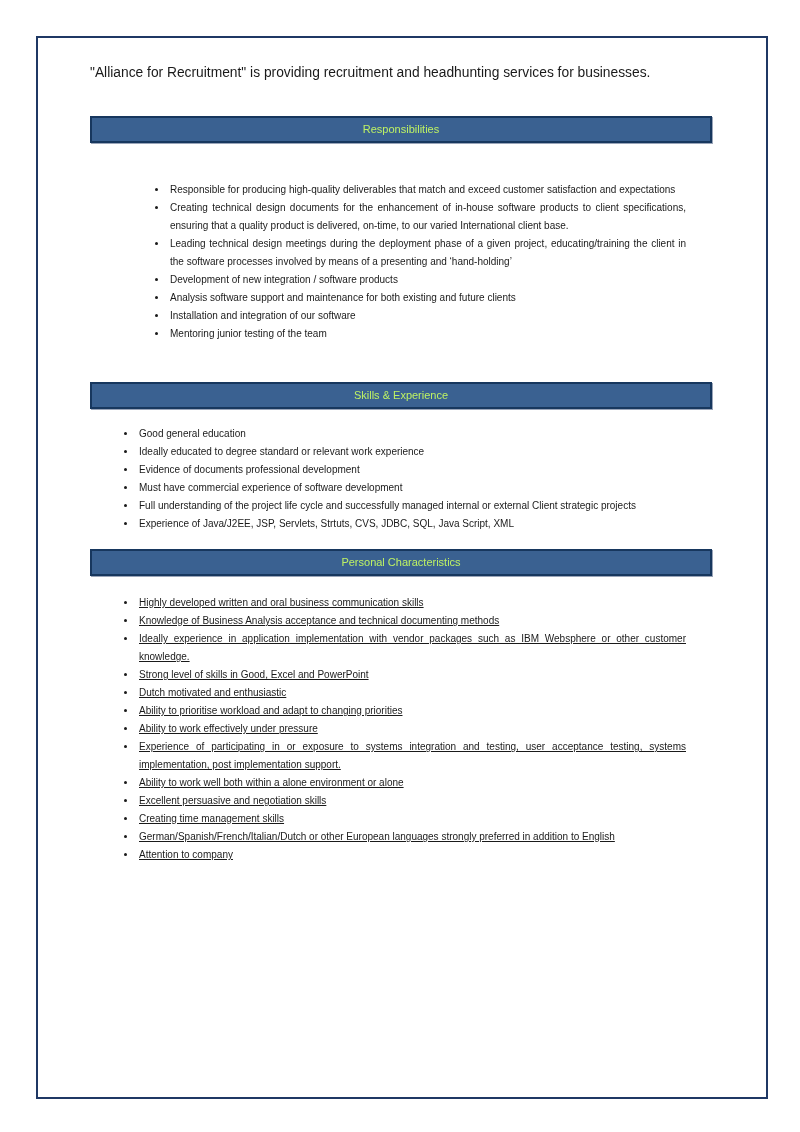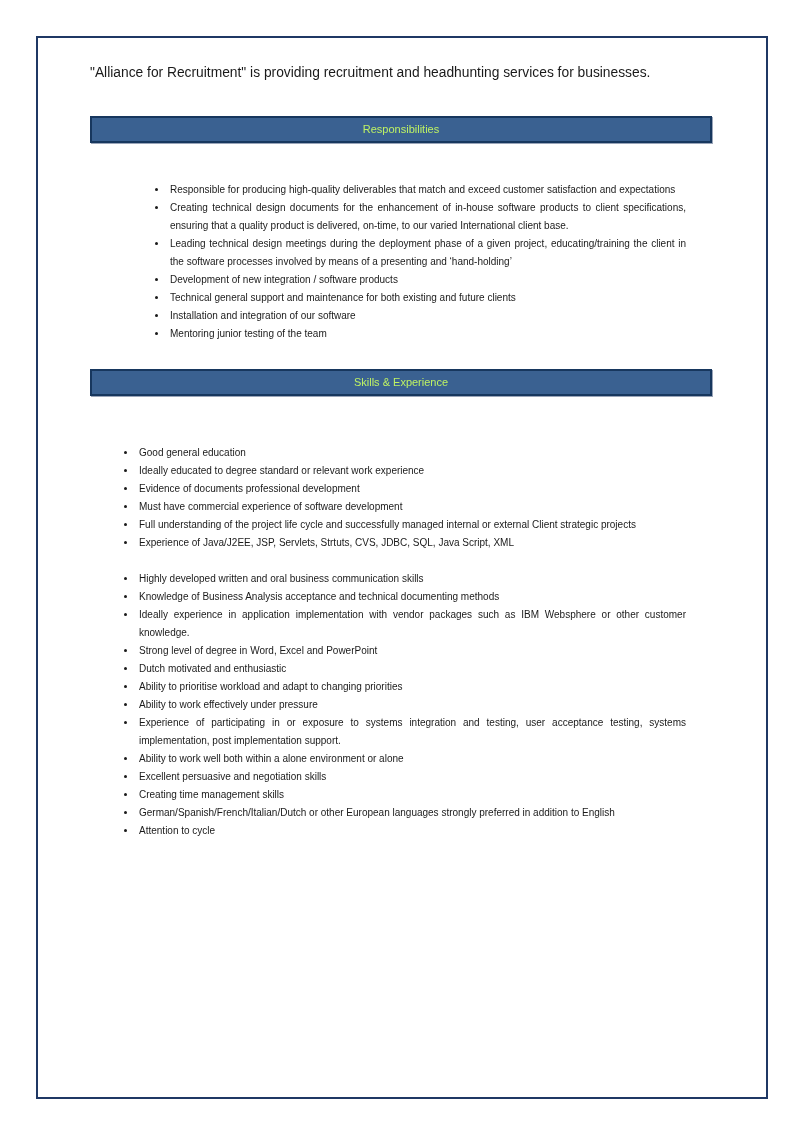--- a/index.html
+++ b/index.html
@@ -47,32 +47,32 @@
     align-items: center;
     justify-content: center;
   }
   .banner span {
     color: #bef264;
     font-weight: normal;
     font-size: 11px;
     line-height: 1;
   }
   .banner-1 { margin-top: 34px; }
-  .banner-2 { margin-top: 26px; }
+  .banner-2 { margin-top: 39px; }
   .banner-3 { margin-top: 16px; }
   ul.bullets {
     margin: 0;
     padding-right: 26px;
     font-size: 10px;
     line-height: 18px;
     list-style: disc outside;
   }
   ul.indent-deep   { padding-left: 78px; margin-top: 38px; }
-  ul.indent-normal { padding-left: 47px; margin-top: 48px; }
-  ul.indent-tight  { padding-left: 47px; margin-top: 18px; }
+  ul.indent-normal { padding-left: 47px; margin-top: 16px; }
+  ul.indent-tight  { padding-left: 47px; margin-top: 18px; text-decoration: underline; }
   ul.bullets li {
     text-align: justify;
     padding-left: 2px;
   }
 </style>
 </head>
 <body>
 
 <div class="page">
   <div class="frame">
@@ -83,52 +83,55 @@
 
     <section>
       <div class="banner banner-1">
         <span>Responsibilities</span>
       </div>
       <ul class="bullets indent-deep">
           <li>Responsible for producing high-quality deliverables that match and exceed customer satisfaction and expectations</li>
           <li>Creating technical design documents for the enhancement of in-house software products to client specifications, ensuring that a quality product is delivered, on-time, to our varied International client base.</li>
           <li>Leading technical design meetings during the deployment phase of a given project, educating/training the client in the software processes involved by means of a presenting and ‘hand-holding’</li>
           <li>Development of new integration / software products</li>
-          <li>Technical general support and maintenance for both existing and future clients</li>
+          <li>Analysis software support and maintenance for both existing and future clients</li>
           <li>Installation and integration of our software</li>
           <li>Mentoring junior testing of the team</li>
         </ul>
     </section>
 
     <section>
       <div class="banner banner-2">
         <span>Skills &amp; Experience</span>
       </div>
       <ul class="bullets indent-normal">
           <li>Good general education</li>
           <li>Ideally educated to degree standard or relevant work experience</li>
           <li>Evidence of documents professional development</li>
           <li>Must have commercial experience of software development</li>
           <li>Full understanding of the project life cycle and successfully managed internal or external Client strategic projects</li>
           <li>Experience of Java/J2EE, JSP, Servlets, Strtuts, CVS, JDBC, SQL, Java Script, XML</li>
         </ul>
     </section>
 
     <section>
+      <div class="banner banner-3">
+        <span>Personal Characteristics</span>
+      </div>
       <ul class="bullets indent-tight">
           <li>Highly developed written and oral business communication skills</li>
           <li>Knowledge of Business Analysis acceptance and  technical documenting methods</li>
           <li>Ideally experience in application implementation with vendor packages such as IBM Websphere or other customer knowledge.</li>
-          <li>Strong level of degree in Word, Excel and PowerPoint</li>
+          <li>Strong level of skills in Good, Excel and PowerPoint</li>
           <li>Dutch motivated and enthusiastic</li>
           <li>Ability to prioritise workload and adapt to changing priorities</li>
           <li>Ability to work effectively under pressure</li>
           <li>Experience of participating in or exposure to systems integration and testing, user acceptance testing, systems implementation, post implementation support.</li>
           <li>Ability to work well both within a alone environment or alone</li>
           <li>Excellent persuasive and negotiation skills</li>
           <li>Creating time management skills</li>
           <li>German/Spanish/French/Italian/Dutch or other European languages strongly preferred in addition to English</li>
-          <li>Attention to cycle</li>
+          <li>Attention to company</li>
         </ul>
     </section>
 
   </div>
 </div>
 
 </body></html>

